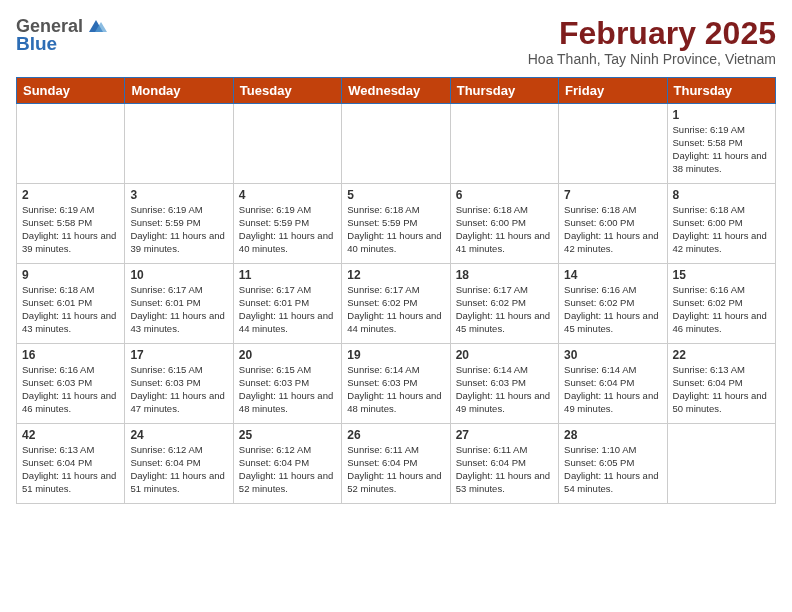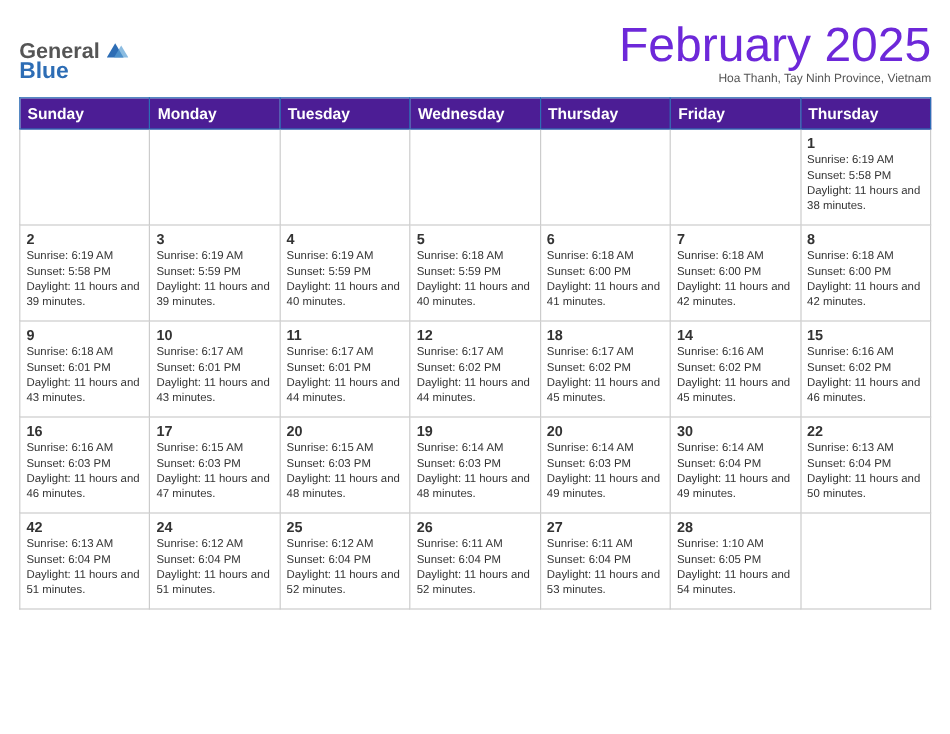--- a/index.html
+++ b/index.html
@@ -6,50 +6,50 @@
     body {
       font-family: Arial, sans-serif;
       background: #fff;
       width: 792px;
       min-height: 612px;
       padding: 16px;
     }
     .header {
       display: flex;
       justify-content: space-between;
-      align-items: flex-end;
+      align-items: flex-start;
       margin-bottom: 10px;
     }
     .logo {
       display: flex;
       flex-direction: column;
       align-items: flex-start;
     }
     .logo-general { color: #555; }
     .logo-blue { color: #1a5ea8; }
     .title-block {
       text-align: right;
     }
     .month-title {
-      font-size: 40px;
-      font-weight: normal;
-      color: #6d28d9;
+      font-size: 32px;
+      font-weight: bold;
+      color: #7f1d1d;
       line-height: 1.1;
     }
     .location {
-      font-size: 10px;
+      font-size: 14px;
       color: #555;
     }
     .calendar {
       width: 100%;
       border-collapse: collapse;
       border: 1px solid #ccc;
     }
     .calendar th {
-      background-color: #4c1d95;
+      background-color: #c2410c;
       color: #fff;
       font-size: 13px;
       font-weight: bold;
       text-align: left;
       padding: 5px 6px;
       border: 1px solid #2d6db5;
     }
     .calendar td {
       vertical-align: top;
       padding: 4px 5px;

